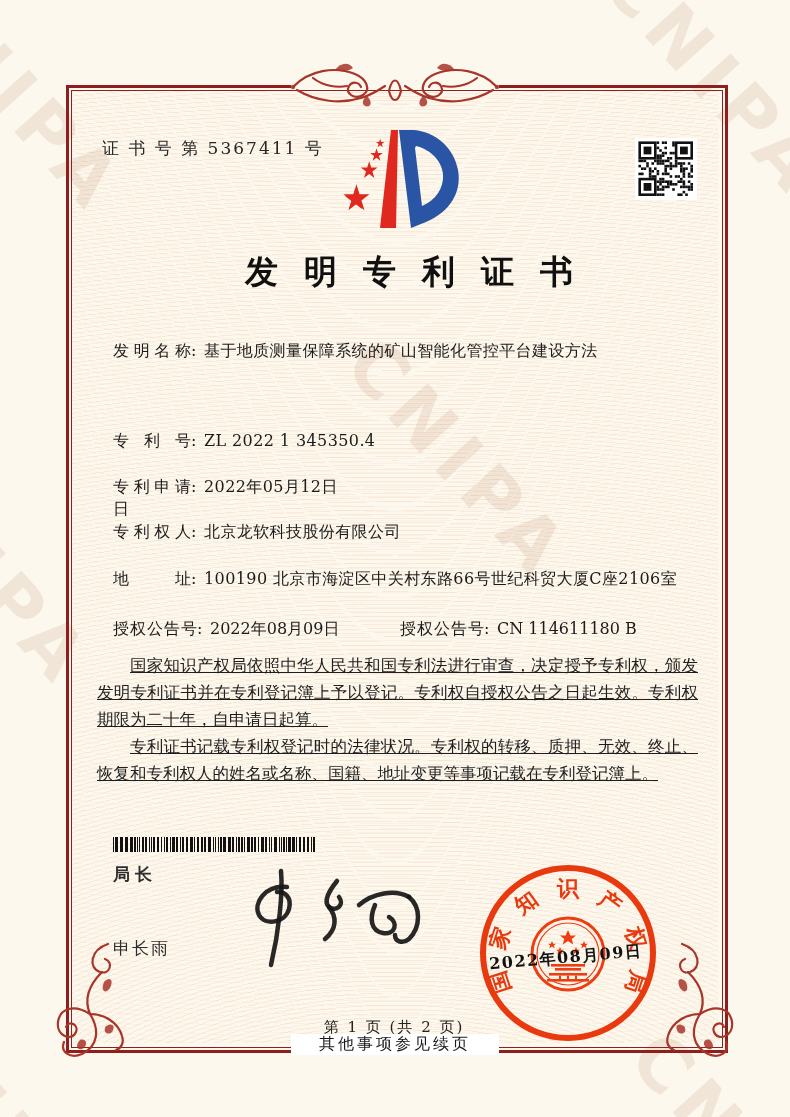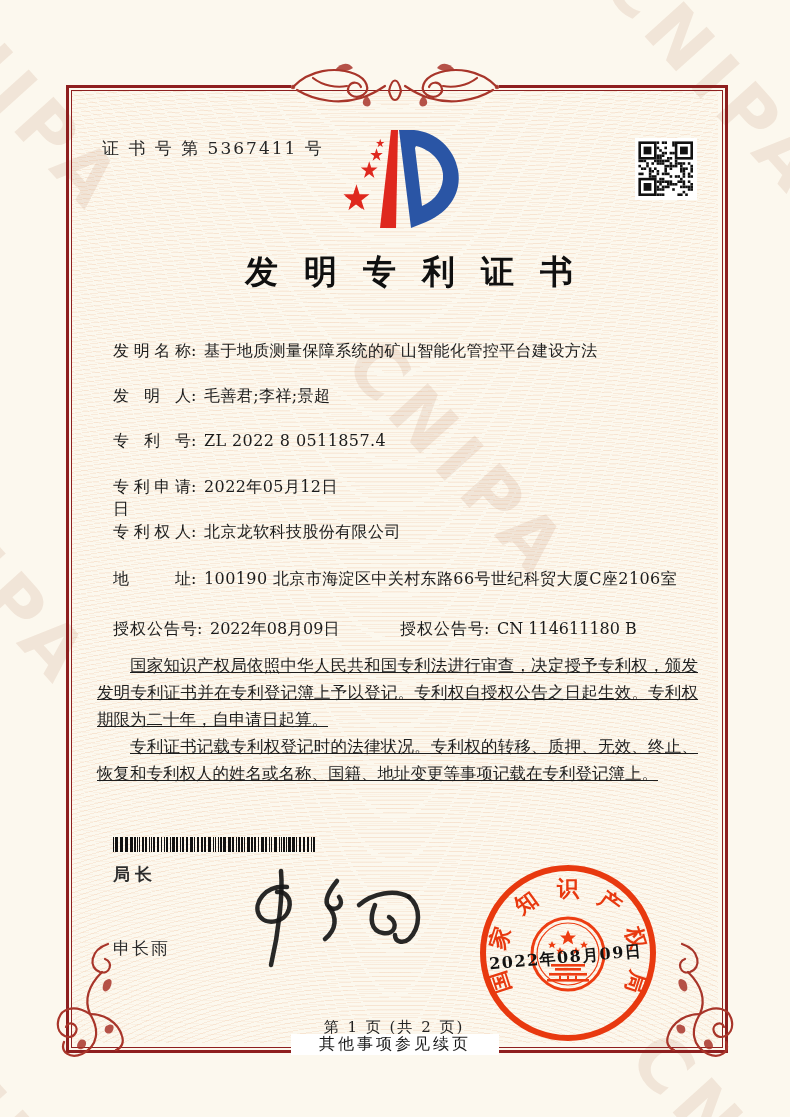--- a/index.html
+++ b/index.html
@@ -266,25 +266,22 @@
         <rect x="3.4" y="39.8" width="18.2" height="18.2" fill="#111"></rect>
         <rect x="6" y="42.4" width="13" height="13" fill="#fff"></rect>
         <rect x="8.6" y="45" width="7.800000000000001" height="7.800000000000001" fill="#111"></rect>
       </svg></div>
 
   <div class="title">发明专利证书</div>
 
   <div class="frow" style="top:340px">
     <span class="flabel">发明名称</span><span class="fcolon">:</span><span class="fvalue">基于地质测量保障系统的矿山智能化管控平台建设方法</span>
   </div>
-  <div class="frow" style="top:385px">
-    <span class="flabel">发明人</span><span class="fcolon">:</span><span class="fvalue">毛善君;李祥;景超</span>
-  </div>
   <div class="frow" style="top:430px">
-    <span class="flabel">专利号</span><span class="fcolon">:</span><span class="fvalue">ZL 2022 8 0511857.4</span>
+    <span class="flabel">专利号</span><span class="fcolon">:</span><span class="fvalue">ZL 2022 1 345350.4</span>
   </div>
   <div class="frow" style="top:476px">
     <span class="flabel">专利申请日</span><span class="fcolon">:</span><span class="fvalue">2022年05月12日</span>
   </div>
   <div class="frow" style="top:521px">
     <span class="flabel">专利权人</span><span class="fcolon">:</span><span class="fvalue">北京龙软科技股份有限公司</span>
   </div>
   <div class="frow" style="top:568px">
     <span class="flabel">地址</span><span class="fcolon">:</span><span class="fvalue">100190 北京市海淀区中关村东路66号世纪科贸大厦C座2106室</span>
   </div>

